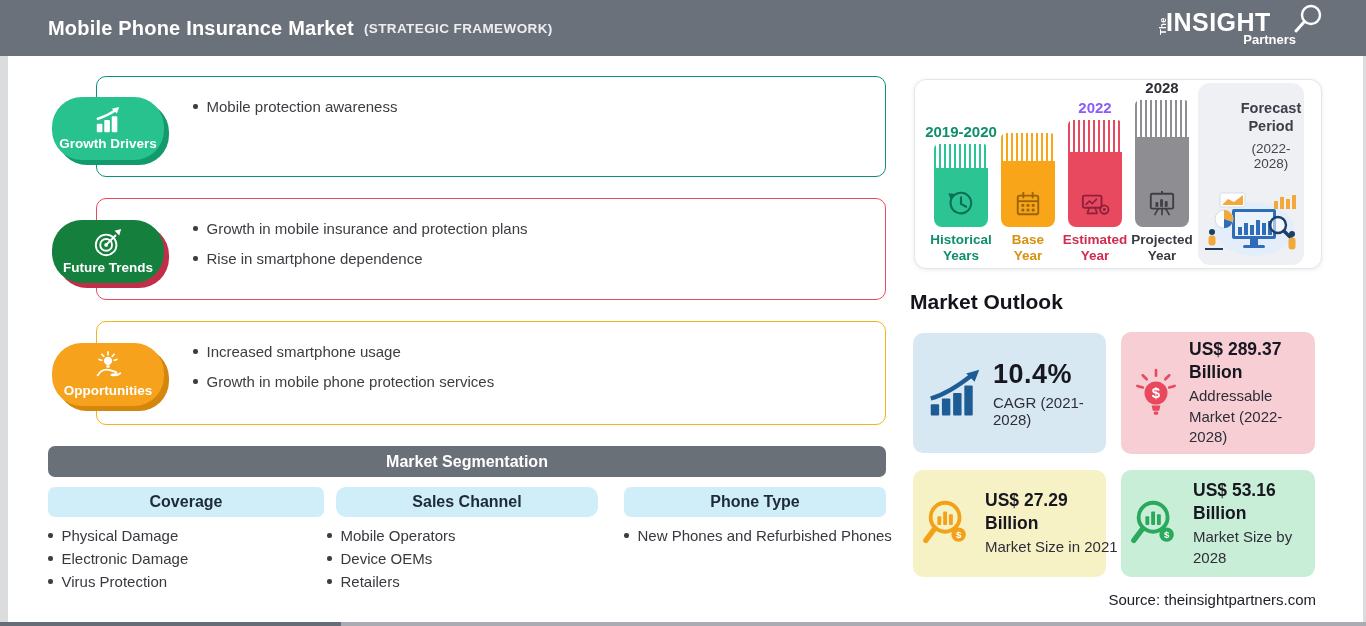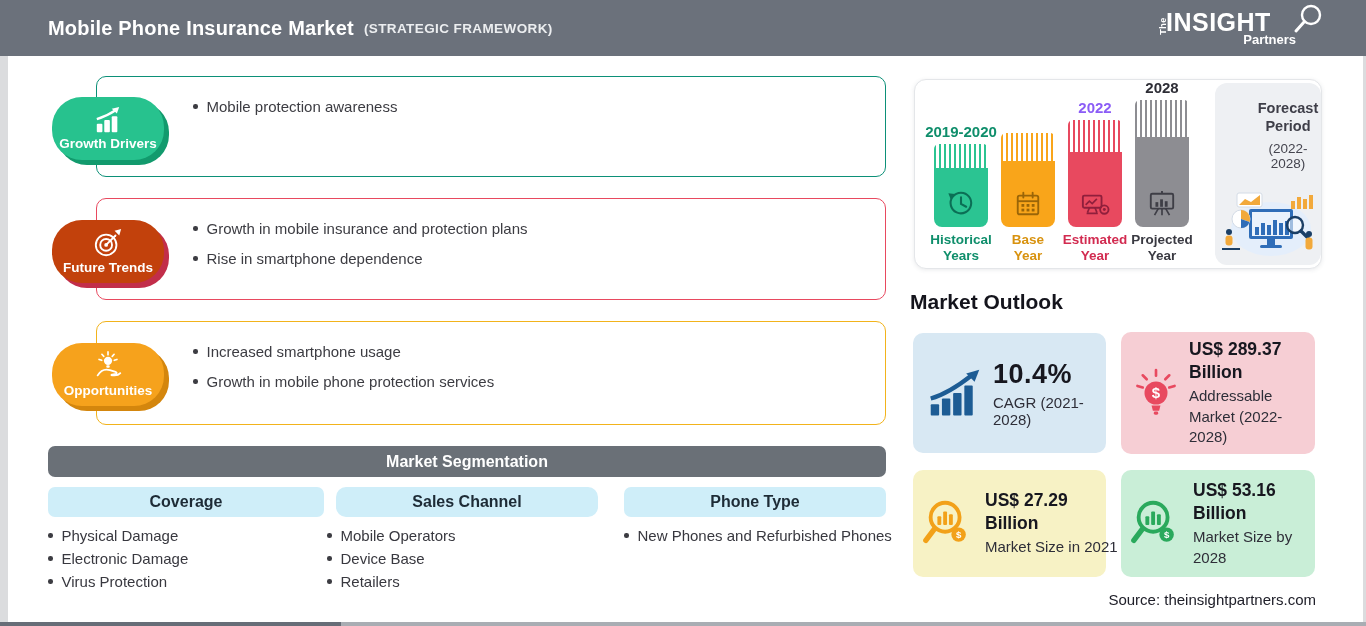--- a/index.html
+++ b/index.html
@@ -24,21 +24,21 @@
   .box1{top:76px;height:101px;border:1.5px solid #0c9078;}
   .box2{top:198px;height:102px;border:1.5px solid #e8495f;}
   .box3{top:321px;height:104px;border:1.5px solid #f2b31b;}
   .box .bullets{padding:21px 0 0 96px;display:flex;flex-direction:column;gap:13px;}
   .brow{display:flex;align-items:flex-start;font-size:15px;color:#3c3c42;}
   .dot{width:4.5px;height:4.5px;border-radius:50%;background:#3c3c42;margin:6px 9px 0 0;flex:none;}
   .badge{position:absolute;left:52px;width:112px;height:63px;border-radius:30px;display:flex;flex-direction:column;
          align-items:center;justify-content:center;gap:2px;color:#fff;z-index:3;}
   .badge .blabel{font-size:13.5px;font-weight:700;}
   .badge1{top:97px;background:#27c28e;box-shadow:5px 5px 0 #129a6d;}
-  .badge2{top:220px;background:#c2410c;box-shadow:5px 5px 0 #c22e4a;}
+  .badge2{top:220px;background:#15803d;box-shadow:5px 5px 0 #c22e4a;}
   .badge3{top:343px;background:#f6a21c;box-shadow:5px 5px 0 #d4860d;}
   
   .segbar{position:absolute;left:48px;top:446px;width:838px;height:31px;background:#6a7077;border-radius:7px;
           display:flex;align-items:center;justify-content:center;color:#fff;font-size:16px;font-weight:700;}
   .segh{position:absolute;top:487px;height:30px;background:#cfeef9;border-radius:7px;display:flex;align-items:center;
         justify-content:center;font-size:16px;font-weight:700;color:#1d2b36;}
   #col1h{left:48px;width:276px;} #col2h{left:336px;width:262px;border-radius:10px;} #col3h{left:624px;width:262px;}
   .seglist{position:absolute;top:527px;display:flex;flex-direction:column;gap:6px;}
   #list1{left:48px;} #list2{left:327px;justify-content:space-between;} #list3{left:624px;}
   .seglist .brow{font-size:15px;color:#38383f;}
@@ -53,21 +53,21 @@
   .teal .solid{background:#2bc492;} .teal .stripes{background:repeating-linear-gradient(90deg,#2bc492 0 2px,#fff 2px 5px);}
   .orange .solid{background:#f9a51a;} .orange .stripes{background:repeating-linear-gradient(90deg,#f9a51a 0 2px,#fff 2px 5px);}
   .red .solid{background:#e8495f;} .red .stripes{background:repeating-linear-gradient(90deg,#e8495f 0 2px,#fff 2px 5px);}
   .gray .solid{background:#8d8d92;} .gray .stripes{background:repeating-linear-gradient(90deg,#8d8d92 0 2px,#fff 2px 5px);}
   .baricon{position:absolute;bottom:9px;left:50%;transform:translateX(-50%);}
   .tlyear{position:absolute;width:90px;text-align:center;font-weight:700;font-size:15px;}
   #y1{left:1px;top:43px;color:#0f8e6b;} #y2{left:68px;top:32px;color:#d8920f;margin-top:32px;}
   #y3{left:135px;top:19px;color:#8b5cf6;} #y4{left:202px;top:-1px;color:#2e2e36;}
   .tlcap{position:absolute;top:152px;width:90px;text-align:center;font-weight:700;font-size:13.5px;line-height:15.5px;}
   #c1{left:1px;color:#0f8e6b;} #c2{left:68px;color:#d8920f;} #c3{left:135px;color:#d22b50;} #c4{left:202px;color:#3a3a42;}
-  .forecast{position:absolute;left:300px;top:3px;width:106px;height:182px;background:#eef0f3;border-radius:12px;
+  .forecast{position:absolute;left:283px;top:3px;width:106px;height:182px;background:#eef0f3;border-radius:12px;
             text-align:center;padding-top:16px;box-sizing:border-box;padding-left:40px;}
   .fc-b{font-weight:700;font-size:14.5px;color:#3e3e48;line-height:18px;}
   .fc-r{font-size:13.5px;color:#45454f;margin-top:6px;}
   .illus{position:absolute;bottom:6px;left:50%;transform:translateX(-50%);}
   
   .outlook-title{position:absolute;left:910px;top:290px;font-size:21px;font-weight:700;color:#14141c;}
   .ocard{position:absolute;border-radius:10px;display:flex;align-items:center;box-sizing:border-box;}
   #oc1{left:913px;top:333px;width:193px;height:120px;background:#d8e8f3;padding-left:14px;}
   #oc2{left:1121px;top:332px;width:194px;height:122px;background:#f6ced4;padding-left:12px;}
   #oc3{left:913px;top:470px;width:193px;height:107px;background:#f7f2c5;padding-left:8px;}
@@ -203,21 +203,21 @@
       <span>Virus Protection</span>
     </div>
 </div>
 <div class="seglist" id="list2">
   <div class="brow">
       <span class="dot"></span>
       <span>Mobile Operators</span>
     </div>
   <div class="brow">
       <span class="dot"></span>
-      <span>Device Base</span>
+      <span>Device OEMs</span>
     </div>
   <div class="brow">
       <span class="dot"></span>
       <span>Retailers</span>
     </div>
 </div>
 <div class="seglist" id="list3">
   <div class="brow">
       <span class="dot"></span>
       <span>New Phones and Refurbished Phones</span>

